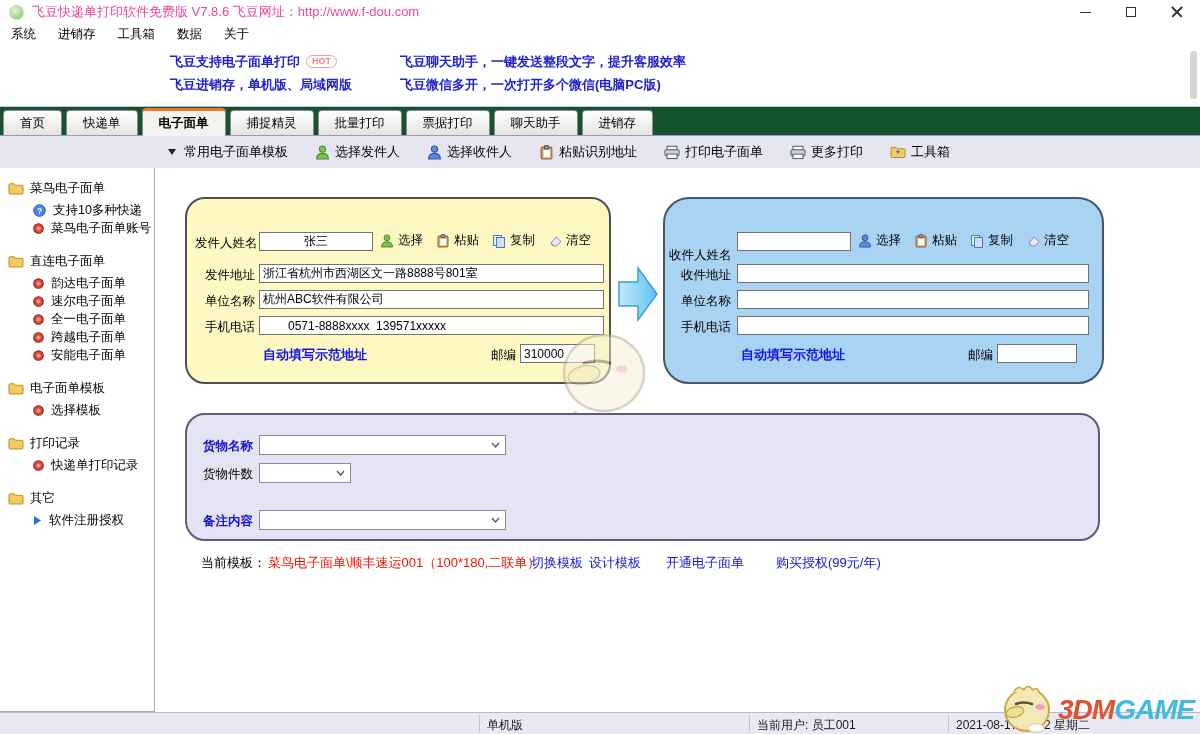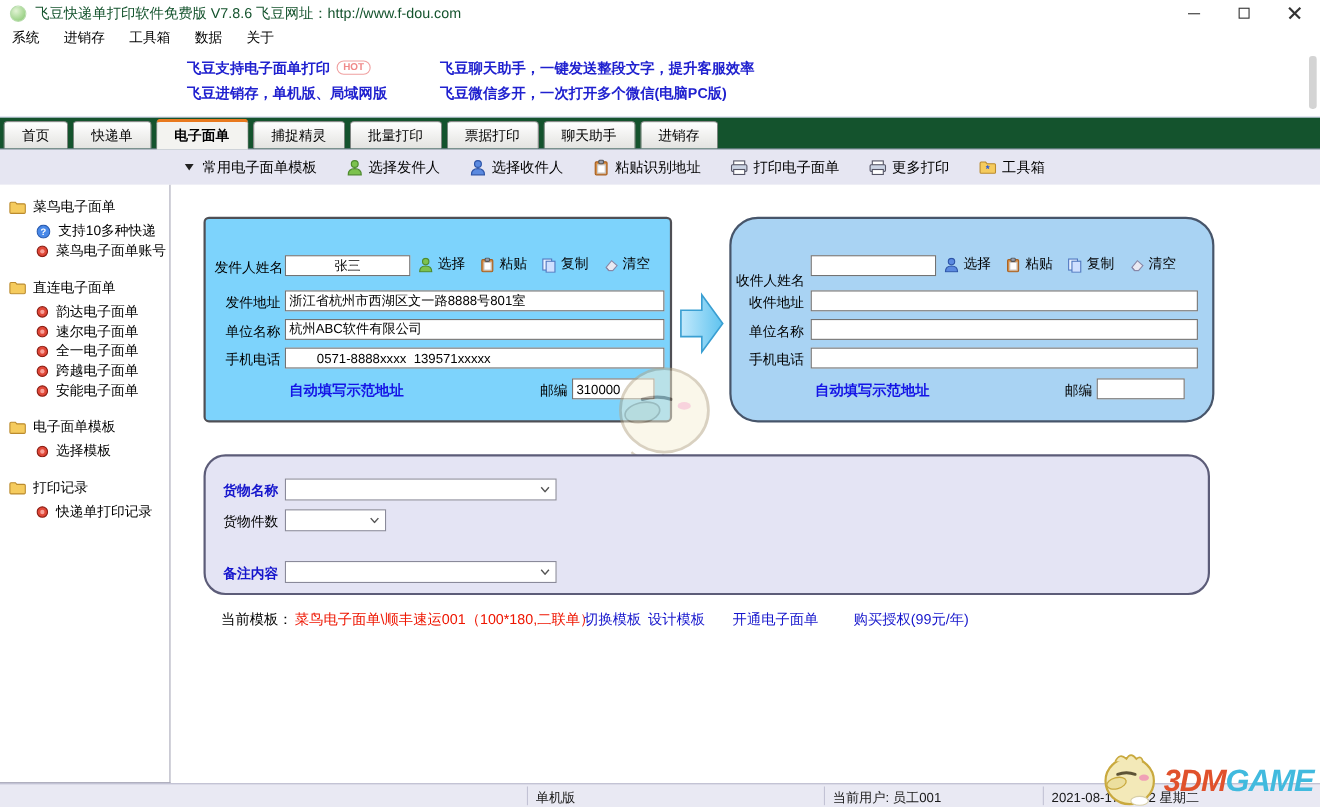--- a/index.html
+++ b/index.html
@@ -5,21 +5,21 @@
   * { box-sizing: border-box; margin: 0; padding: 0; }
   html,body { width:1200px; height:734px; }
   body {
     font-family: "Liberation Sans", sans-serif;
     position: relative; overflow: hidden; background: #fff; color:#000;
   }
   
   .titlebar { position:absolute; top:0; left:0; right:0; height:24px; background:#fff; display:flex; align-items:center; }
   .app-icon { width:15px; height:15px; border-radius:50%; margin:0 8px 0 9px;
     background: radial-gradient(circle at 35% 30%, #e2f3d5, #9ed38a 70%, #7ab868); border:1px solid #b9ddad; }
-  .title-text { font-size:13px; color:#14532d; }
+  .title-text { font-size:13px; color:#ec4899; }
   .win-controls { margin-left:auto; display:flex; height:100%; }
   .win-btn { width:46px; height:100%; display:flex; align-items:center; justify-content:center; cursor:default; }
   .glyph-min { width:11px; height:0; border-top:1.5px solid #333; display:block; }
   .glyph-max { width:10px; height:10px; border:1.4px solid #333; display:block; }
   .glyph-close { position:relative; width:12px; height:12px; display:block; }
   .glyph-close::before, .glyph-close::after { content:""; position:absolute; left:-1px; top:5px; width:14px; height:1.5px; background:#333; }
   .glyph-close::before { transform:rotate(45deg); } .glyph-close::after { transform:rotate(-45deg); }
   
   .menubar { position:absolute; top:24px; left:0; right:0; height:21px; background:#fff; display:flex; align-items:center; }
   .menu-item { padding:0 11px; font-size:12.5px; }
@@ -44,21 +44,21 @@
   .tri-down { width:0; height:0; border-left:4.5px solid transparent; border-right:4.5px solid transparent; border-top:6px solid #222; display:inline-block; margin-right:3px; }
   
   .sidebar { position:absolute; top:168px; left:0; width:155px; bottom:22px; background:#fff;
     border-right:1px solid #a8a8b8; border-bottom:1px solid #a8a8b8; padding:12px 0 0 8px; overflow:hidden; }
   .sb-group { margin-bottom:16px; }
   .sb-title { display:flex; align-items:center; gap:6px; font-size:12.5px; margin-bottom:4px; }
   .sb-item { display:flex; align-items:center; gap:7px; padding-left:25px; font-size:12.5px; line-height:18px; }
   
   .main { position:absolute; left:156px; top:168px; width:1044px; bottom:22px; background:#fff; }
   .panel { position:absolute; border:2px solid #4f4f55; }
-  .panel-sender { left:29px; top:29px; width:426px; height:187px; background:#7dd3fc; border-radius:5px; }
+  .panel-sender { left:29px; top:29px; width:426px; height:187px; background:#fef9c3; border-radius:20px; }
   .panel-recipient { left:507px; top:29px; width:441px; height:187px; background:#a9d3f3; border-radius:26px; border-color:#47556a; }
   .panel-goods { left:29px; top:245px; width:915px; height:128px; background:#e4e4f4; border-radius:20px; border-color:#5c5c78; }
   .f-label { position:absolute; font-size:12.5px; white-space:nowrap; }
   .f-input { position:absolute; height:19px; border:1px solid #737373; background:#fff; font-size:12px;
     font-family:"Liberation Sans",sans-serif; padding:0 3px; }
   .btn-row { position:absolute; left:193px; top:33px; display:flex; gap:13px; }
   .mini-btn { display:flex; align-items:center; gap:4px; font-size:12.5px; white-space:nowrap; }
   .auto-link { position:absolute; font-size:13px; font-weight:bold; color:#1414e6; text-decoration:none; }
   .combo { position:absolute; height:20px; background:#fff; border:1px solid #8a8a9a;
     display:flex; align-items:center; justify-content:flex-end; padding-right:5px; }
@@ -271,20 +271,34 @@
     </div>
     <div class="sb-item">
       <svg width="11" height="11" viewBox="0 0 10 10">
           <circle cx="5" cy="5" r="4.3" fill="#e04838" stroke="#8f2016"></circle>
           <circle cx="5" cy="5" r="1.8" fill="#f8a098"></circle>
         </svg>
       <span>快递单打印记录</span>
     </div>
   </div>
 
+  <div class="sb-group">
+    <div class="sb-title">
+      <svg width="16" height="13" viewBox="0 0 16 13">
+          <path d="M1 3 Q1 1.8 2 1.8 L6 1.8 L7.3 3.3 L14 3.3 Q15 3.3 15 4.3 L15 11 Q15 12 14 12 L2 12 Q1 12 1 11 Z" fill="#f5cb5e" stroke="#bb8b2e"></path>
+        </svg>
+      <span>其它</span>
+    </div>
+    <div class="sb-item">
+      <svg width="9" height="11" viewBox="0 0 9 10">
+          <polygon points="1,0.5 8,5 1,9.5" fill="#2e6fd8"></polygon>
+        </svg>
+      <span>软件注册授权</span>
+    </div>
+  </div>
 </div>
 
 <div class="main">
 
   <div class="panel panel-sender">
     <span class="f-label" style="left:8px; top:36px;">发件人姓名</span>
     <input class="f-input" style="left: 72px; top: 33px; width: 114px; padding-left: 44px;" value="张三">
     <div class="btn-row">
       <span class="mini-btn">
         <svg width="14" height="14" viewBox="0 0 14 14">

